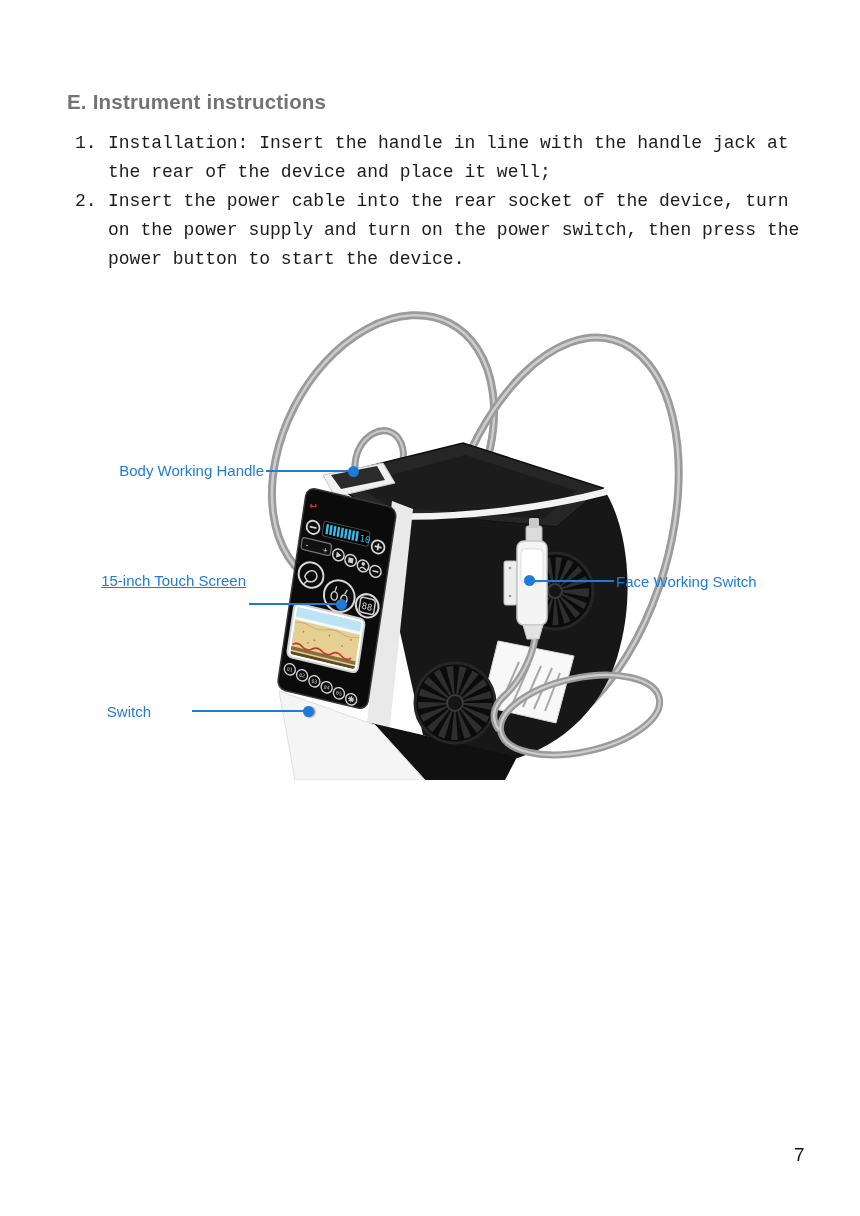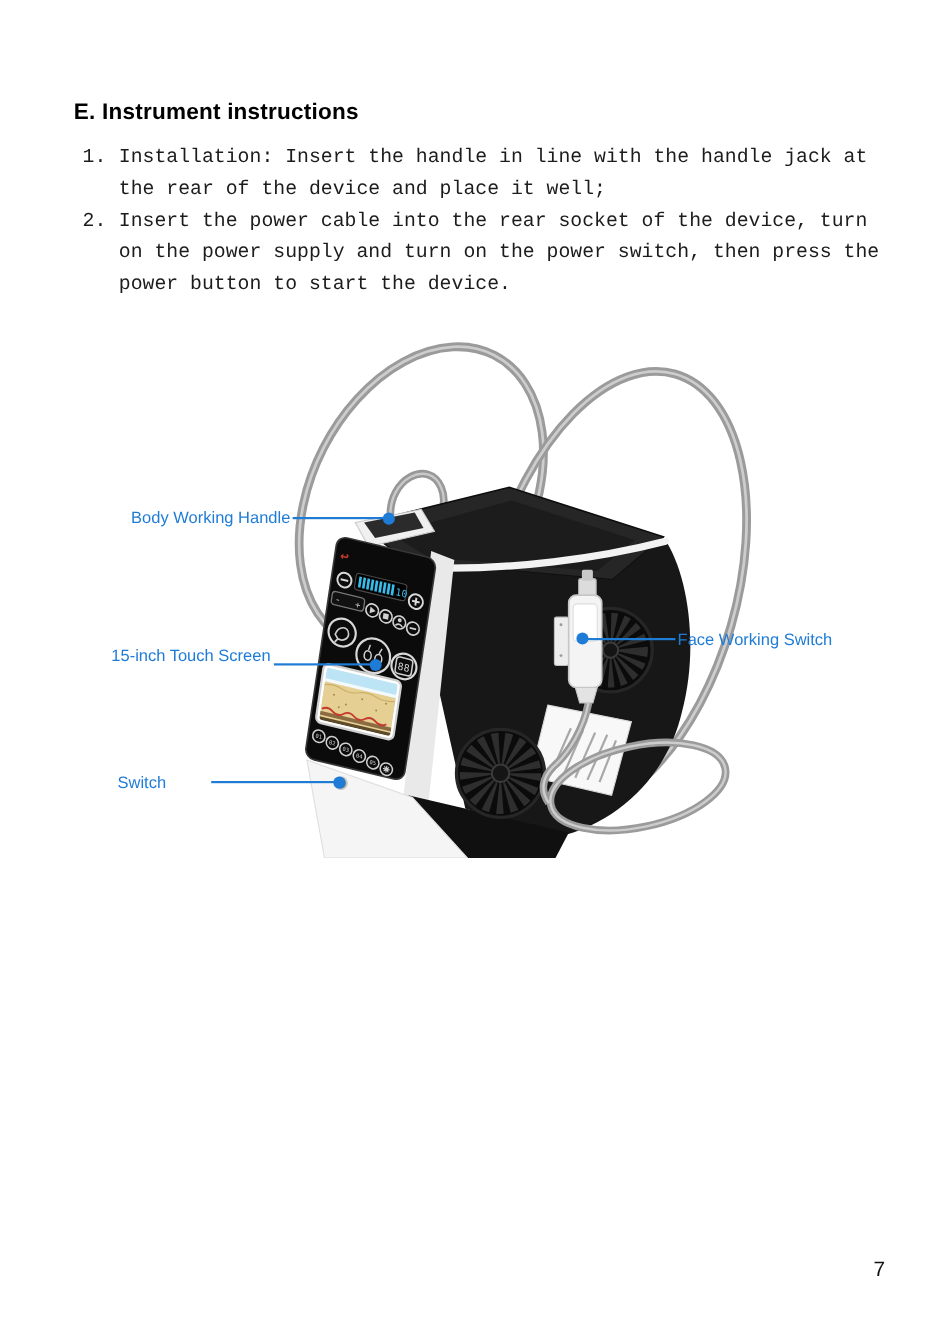--- a/index.html
+++ b/index.html
@@ -1,19 +1,19 @@
 <!DOCTYPE html>
 <html style="--callout-blue: #1f7cd6; --panel-cyan: #38bce9; --return-red: #c0392b;"><head>
 <meta charset="utf-8">
 <style>
   html,body{margin:0;padding:0;background:#ffffff;}
   .page{position:relative;width:860px;height:1216px;background:#fff;overflow:hidden;
         font-family:"Liberation Sans",sans-serif;color:#1b1b1b;}
   .heading{position:absolute;left:67px;top:90px;font-size:20.5px;font-weight:bold;
-           letter-spacing:.2px;color:#000000;}
+           letter-spacing:.2px;color:#737373;}
   .instruction-list{position:absolute;left:75px;top:129px;width:740px;
            font-family:"Liberation Mono","DejaVu Sans Mono",monospace;
            font-size:18px;line-height:29px;color:#1c1c1c;}
   .instruction-item{display:flex;}
   .instruction-item .num{width:33px;flex:0 0 33px;}
   .instruction-item .txt{width:704px;}
   .figure{position:absolute;left:0;top:0;width:860px;height:860px;}
   .device-svg{position:absolute;left:255px;top:295px;}
   .callout-label{position:absolute;font-size:15px;color:var(--callout-blue,#1f7cd6);
            white-space:nowrap;z-index:3;}
@@ -197,21 +197,21 @@
     </svg>
 
     <div class="callout-label" style="right:596px;top:462px;text-align:right;">Body Working Handle</div>
     <div class="callout-line" style="left:266px;top:470px;width:84px;"></div>
     <div class="callout-dot" style="left:348px;top:466px;"></div>
 
     <div class="callout-label" style="left:616px;top:573px;">Face Working Switch</div>
     <div class="callout-line" style="left:533px;top:580px;width:81px;"></div>
     <div class="callout-dot" style="left:524px;top:575px;"></div>
 
-    <div class="callout-label" style="right:614px;top:588px;">15-inch Touch Screen</div>
+    <div class="callout-label" style="right:614px;top:572px;text-decoration:underline;">15-inch Touch Screen</div>
     <div class="callout-line" style="left:249px;top:603px;width:89px;"></div>
     <div class="callout-dot" style="left:336px;top:599px;"></div>
 
     <div class="callout-label" style="right:709px;top:703px;">Switch</div>
     <div class="callout-line" style="left:192px;top:710px;width:113px;"></div>
     <div class="callout-dot" style="left:303px;top:706px;"></div>
   </div>
 
 
   <div class="page-number">7</div>

